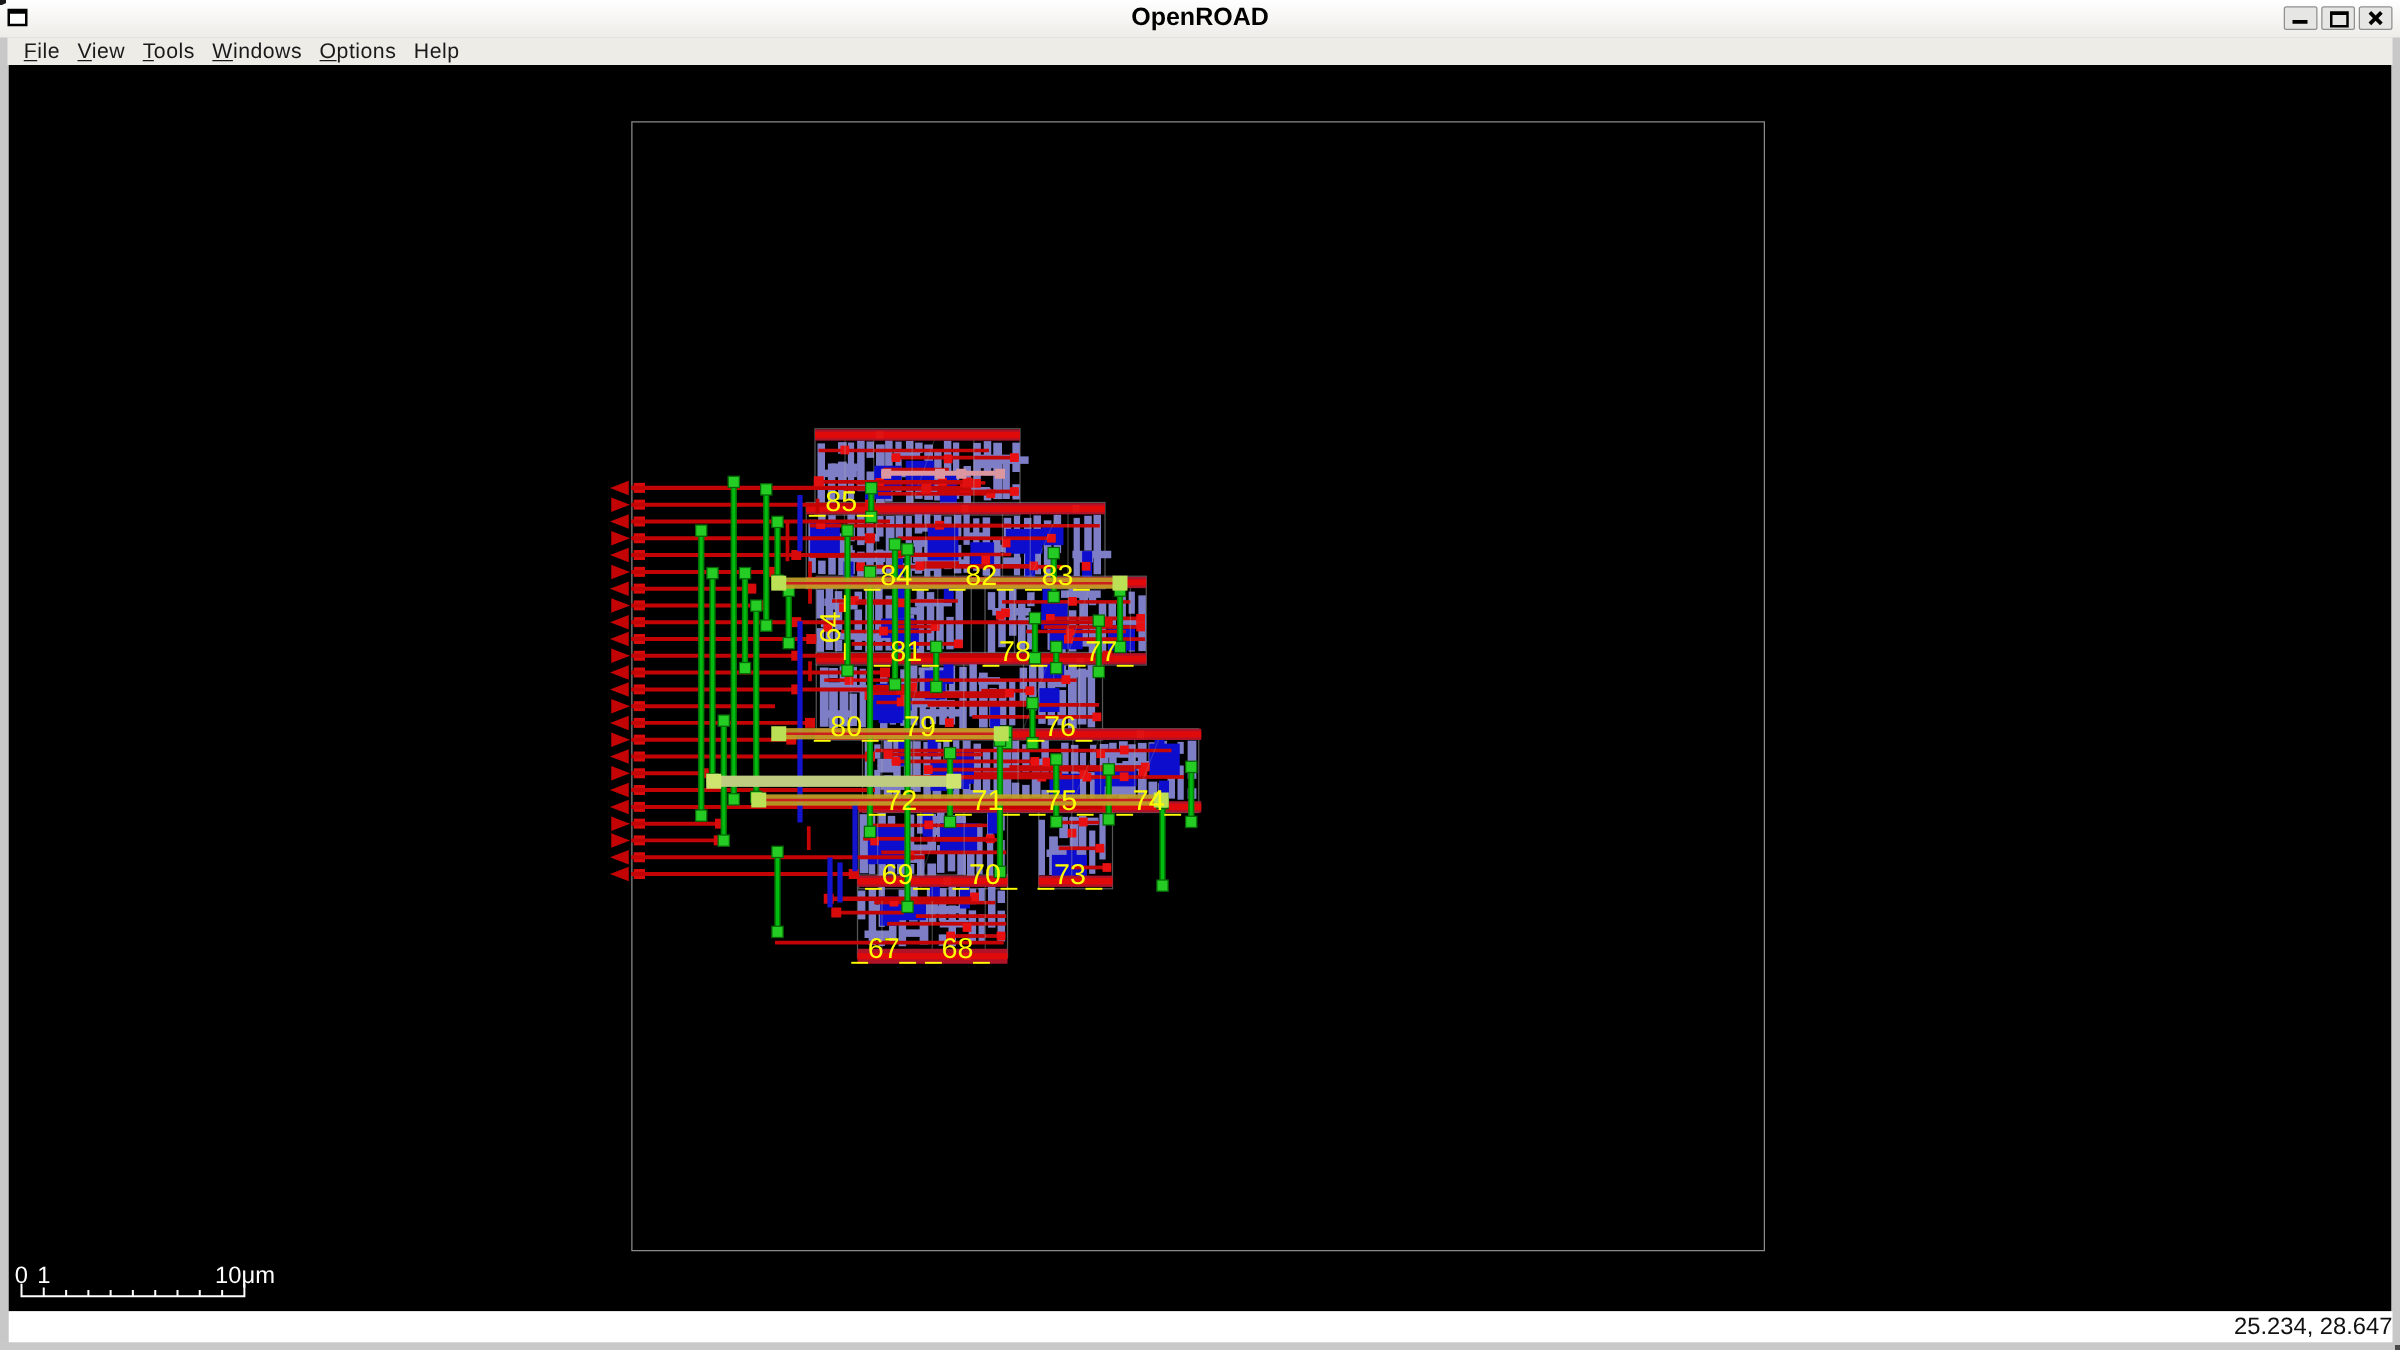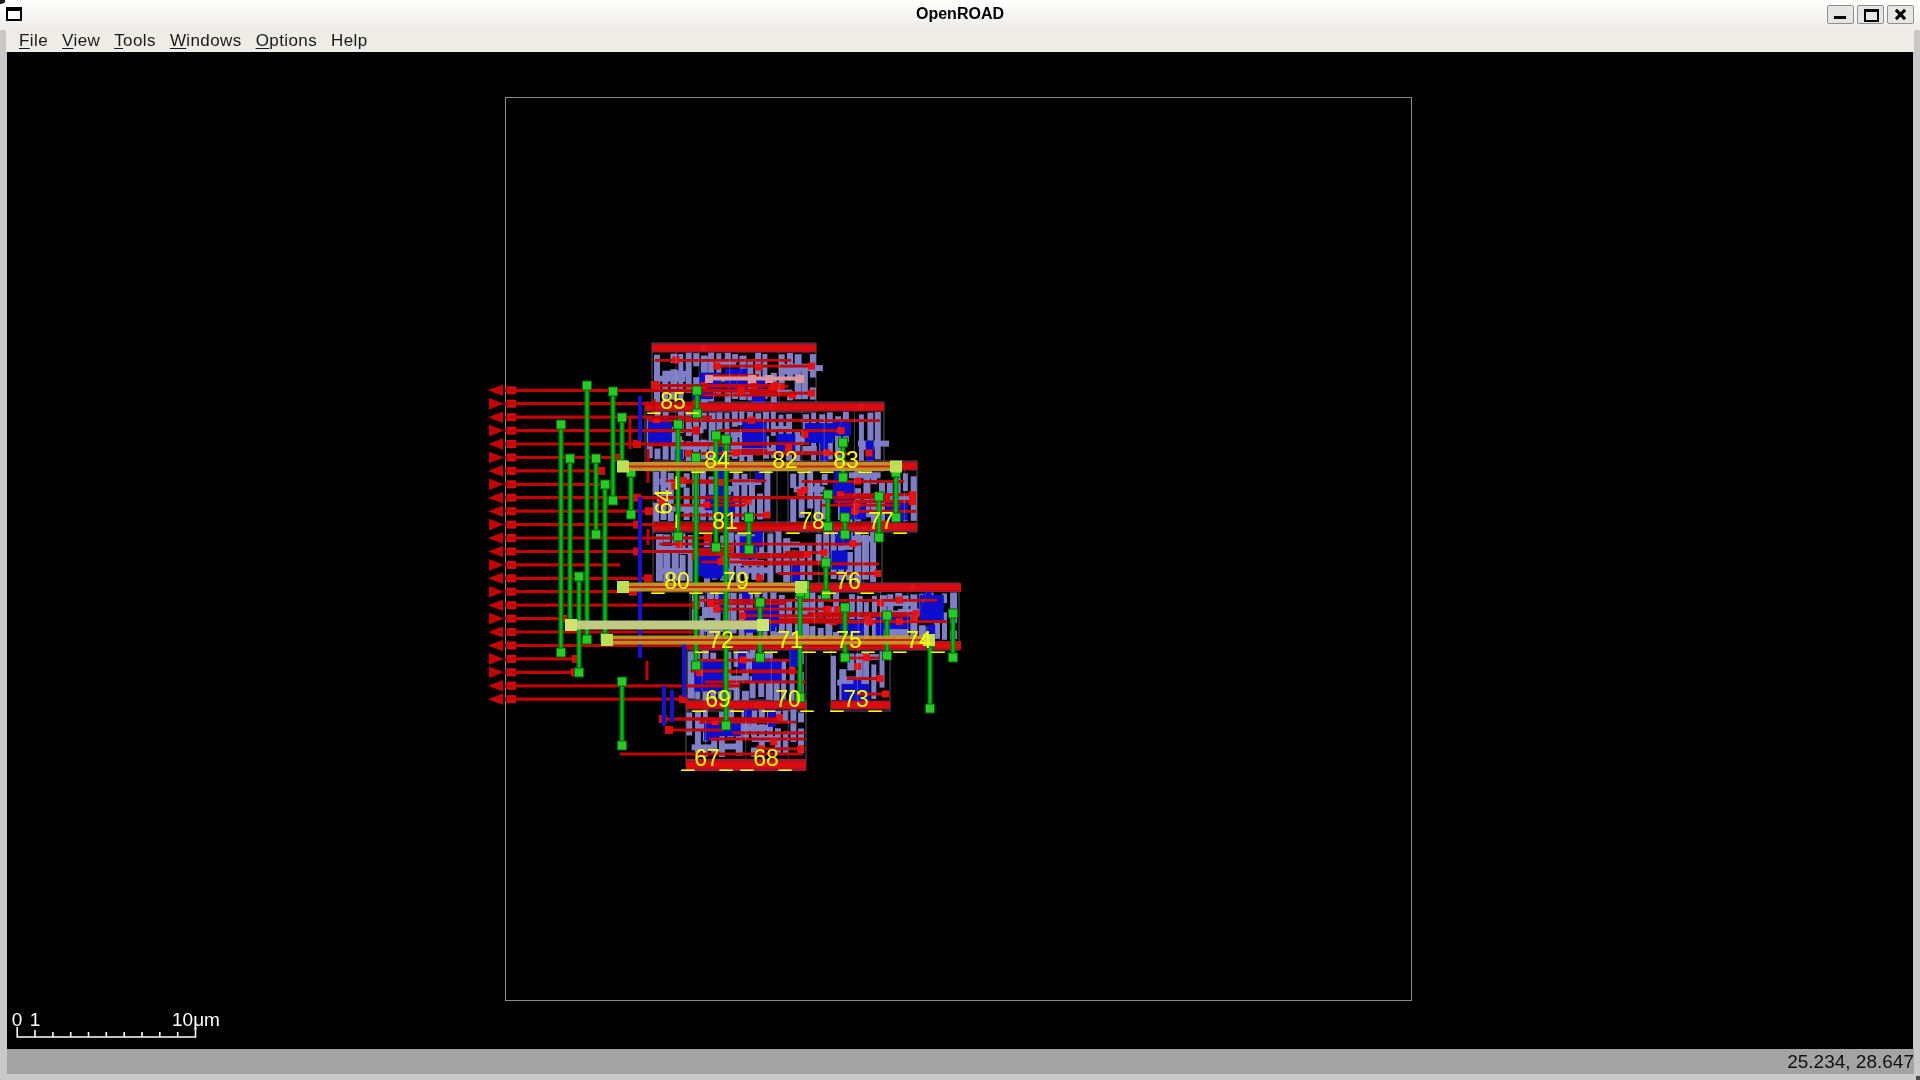--- a/index.html
+++ b/index.html
@@ -1,21 +1,21 @@
 <!DOCTYPE html>
 <html><head><meta charset="utf-8"><title>OpenROAD</title><style>
 html,body{margin:0;padding:0;width:1920px;height:1080px;background:#C8C8C8;overflow:hidden;
 font-family:"Liberation Sans",sans-serif;position:relative}
 .abs{position:absolute}
 .mi{margin-right:14px}
 u{text-decoration:underline;text-underline-offset:2px}
 </style></head>
 <body>
 <div class="abs" style="left:0;top:0;width:1920px;height:30px;background:linear-gradient(#FFFFFF,#EDECE8);z-index:3"></div>
-<div class="abs" style="left:0;top:0;width:1920px;height:28px;text-align:center;font-size:16px;font-weight:bold;color:#000;z-index:4;line-height:28px">OpenROAD</div>
+<div class="abs" style="left:0;top:0;width:1920px;height:28px;text-align:center;font-size:20px;font-weight:bold;color:#000;z-index:4;line-height:28px">OpenROAD</div>
 
 <div class="abs" style="left:6px;top:7px;width:16px;height:14px;background:#000;z-index:4"></div>
 <div class="abs" style="left:8px;top:11px;width:12px;height:8px;background:#FFF;z-index:5"></div>
 <div class="abs" style="left:0;top:0;width:5px;height:4px;background:#1A1A1A;z-index:5;clip-path:polygon(0 0,100% 0,100% 60%,30% 100%,0 100%)"></div>
 
 <div class="abs" style="left:1827px;top:5px;width:25px;height:17px;background:#E6E6E4;border:1px solid #8F8F8F;border-radius:2px;z-index:4">
   <div class="abs" style="left:6px;top:10px;width:12px;height:3px;background:#000"></div>
   </div>
 <div class="abs" style="left:1857px;top:5px;width:25px;height:17px;background:#E6E6E4;border:1px solid #8F8F8F;border-radius:2px;z-index:4">
   <div class="abs" style="left:6px;top:3px;width:11px;height:8px;border:2px solid #000;border-top-width:3px"></div>
@@ -912,14 +912,14 @@
       <path d="M106.3 1032 V1037"></path>
       <path d="M124.2 1032 V1037"></path>
       <path d="M142.0 1032 V1037"></path>
       <path d="M159.8 1032 V1037"></path>
       <path d="M177.7 1032 V1037"></path>
     </g>
 <text x="17" y="1026" font-family="Liberation Sans, sans-serif" font-size="19" fill="#FFFFFF" text-anchor="middle">0</text>
 <text x="35" y="1026" font-family="Liberation Sans, sans-serif" font-size="19" fill="#FFFFFF" text-anchor="middle">1</text>
 <text x="196" y="1026" font-family="Liberation Sans, sans-serif" font-size="19" fill="#FFFFFF" text-anchor="middle">10μm</text>
   </svg>
-<div class="abs" style="left:7px;top:1049px;width:1907px;height:25px;background:#a3a3a3;z-index:3;font-size:19px;color:#111;text-align:right;line-height:26px"><span style="margin-right:0px">25.234, 28.647</span></div>
+<div class="abs" style="left:7px;top:1049px;width:1907px;height:25px;background:#ffffff;z-index:3;font-size:19px;color:#111;text-align:right;line-height:26px"><span style="margin-right:0px">25.234, 28.647</span></div>
 <div class="abs" style="left:0;top:1074px;width:1920px;height:6px;background:#C9C9C9;z-index:3"></div>
 <div class="abs" style="left:1916px;top:1076px;width:4px;height:4px;background:#4A4A4A;z-index:6"></div>
 </body></html>

